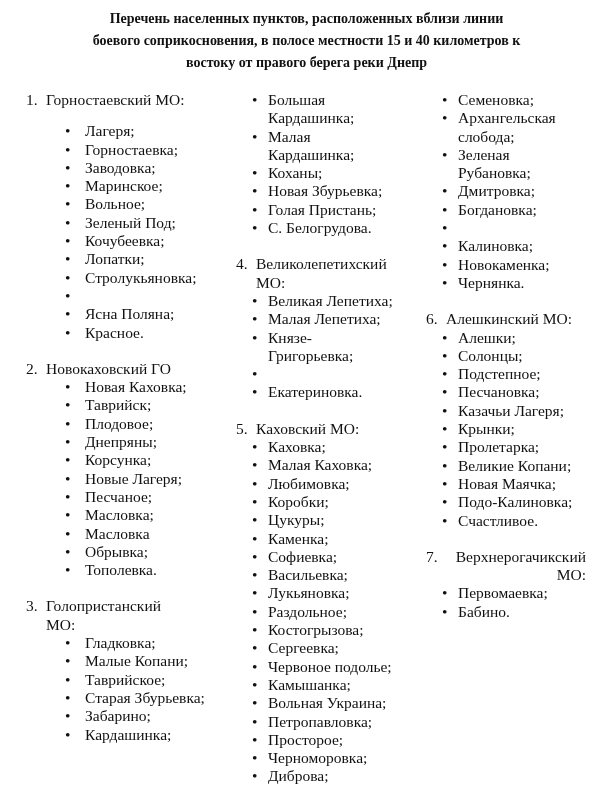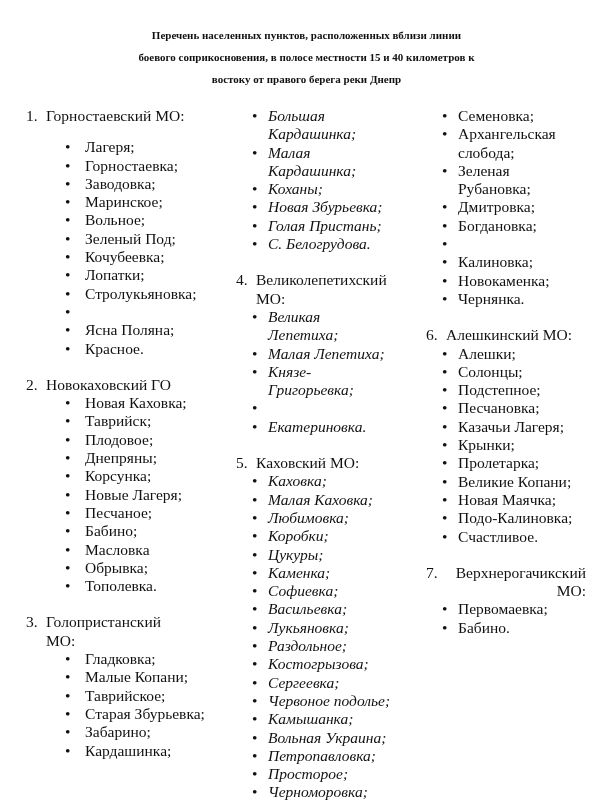--- a/index.html
+++ b/index.html
@@ -2,22 +2,22 @@
 <html><head>
 <meta charset="utf-8">
 <style>
   html,body{margin:0;padding:0;background:#ffffff;}
   .page{
     width:613px;height:800px;background:#ffffff;color:#111111;
     font-family:"Liberation Serif", serif;
     overflow:hidden;position:relative;
   }
   .title{
-    padding-top:24px;text-align:center;font-weight:bold;
-    font-size:11px;line-height:22px;white-space:nowrap;
+    padding-top:8px;text-align:center;font-weight:bold;
+    font-size:14px;line-height:22px;white-space:nowrap;
   }
   .columns{
     display:flex;align-items:flex-start;
     padding-left:26px;margin-top:17px;
     font-size:15.5px;line-height:18.3px;
   }
   .col{flex:0 0 auto;}
   .col1{width:196px;margin-right:14px;}
   .col2{width:184px;margin-right:6px;}
   .col3{width:187px;}
@@ -28,21 +28,21 @@
   .col2 .htxt{max-width:150px;}
   .col3 .htxt{max-width:140px;text-align:right;}
   .items.items-gap{margin-top:13px;}
   .item{display:flex;}
   .col1 .item{padding-left:39px;}
   .col2 .item,.col3 .item{padding-left:16px;}
   .bullet{flex:none;}
   .col1 .bullet{width:20px;}
   .col2 .bullet,.col3 .bullet{width:16px;}
   .col1 .itxt{max-width:131px;overflow-wrap:anywhere;}
-  .col2 .itxt{max-width:125px;font-style:italic;}
+  .col2 .itxt{max-width:125px;}
   .col3 .itxt{max-width:122px;}
 </style>
 </head>
 <body>
 
 <div class="page">
   <div class="title">
     <div>Перечень населенных пунктов, расположенных вблизи линии</div>
     <div>боевого соприкосновения, в полосе местности 15 и 40 километров к</div>
     <div>востоку от правого берега реки Днепр</div>
@@ -130,21 +130,21 @@
           <div class="item">
             <span class="bullet">•</span>
             <span class="itxt">Новые Лагеря;</span>
           </div>
           <div class="item">
             <span class="bullet">•</span>
             <span class="itxt">Песчаное;</span>
           </div>
           <div class="item">
             <span class="bullet">•</span>
-            <span class="itxt">Бабино;</span>
+            <span class="itxt">Масловка;</span>
           </div>
           <div class="item">
             <span class="bullet">•</span>
             <span class="itxt">Масловка</span>
           </div>
           <div class="item">
             <span class="bullet">•</span>
             <span class="itxt">Обрывка;</span>
           </div>
           <div class="item">

